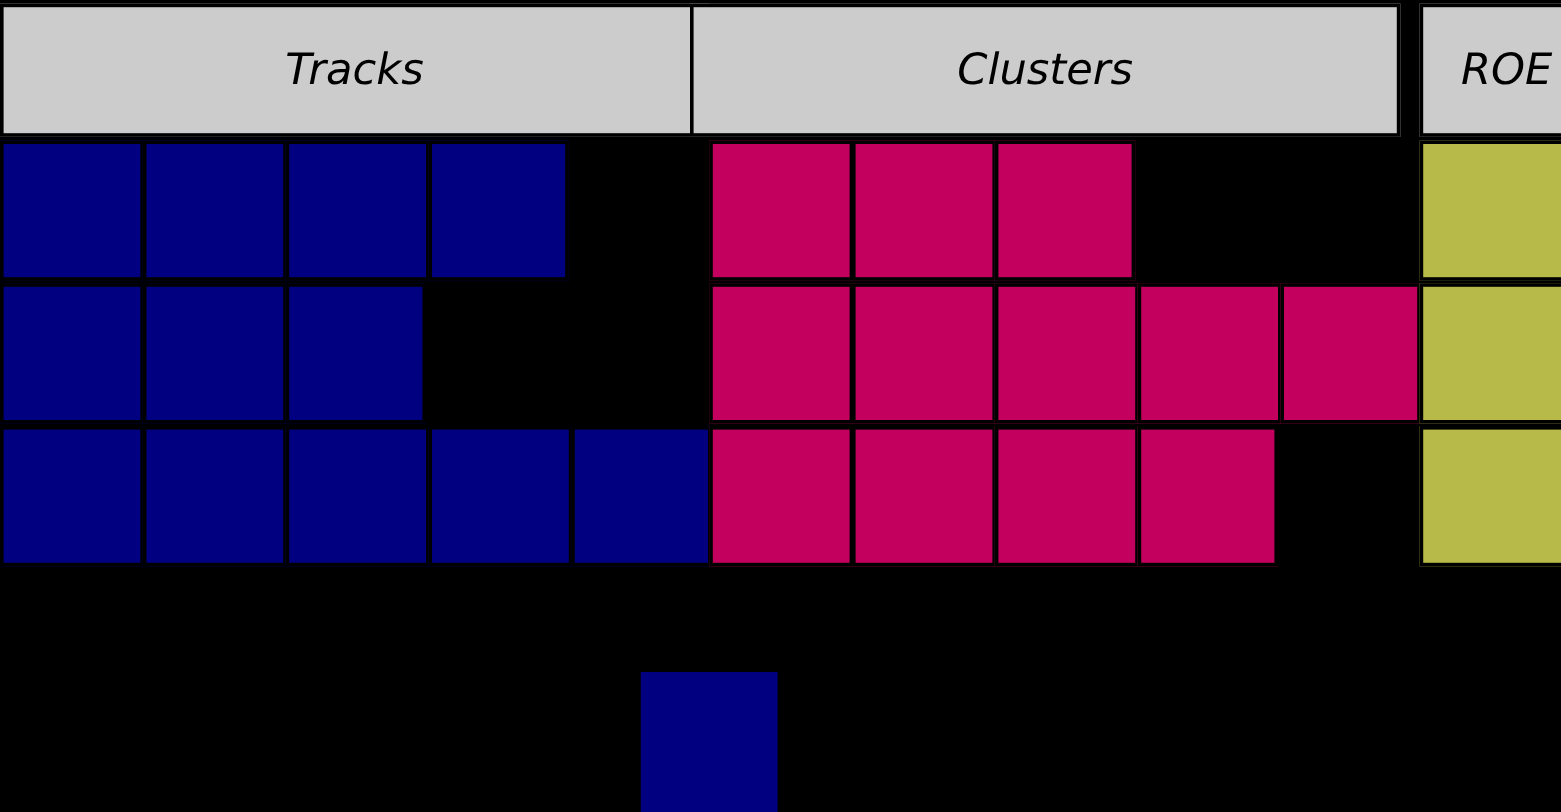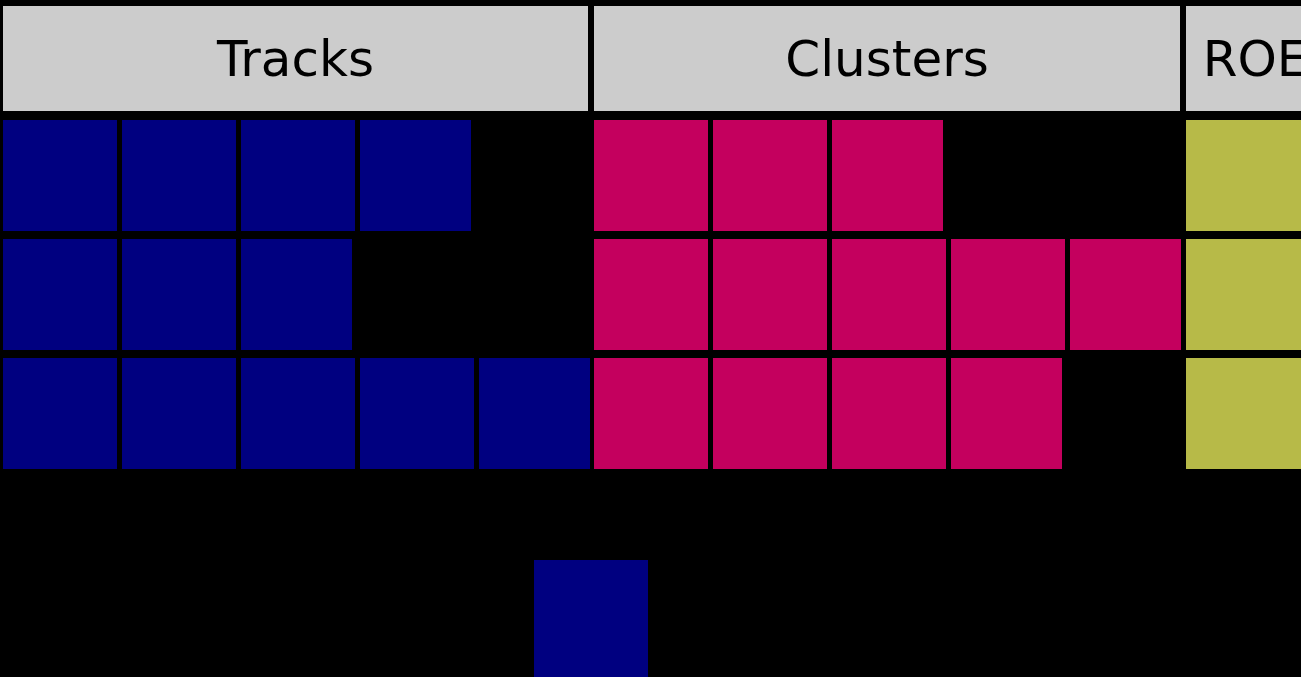--- a/index.html
+++ b/index.html
@@ -23,23 +23,24 @@
   
   .hdr {
     position: absolute;
     background: #cccccc;
     border: 3px solid #000000;
     box-sizing: border-box;
     display: flex;
     align-items: center;
     justify-content: center;
     color: #000000;
-    font-size: 50px;
+    font-size: 36px;
     line-height: 1;
     letter-spacing: 0px;
+    font-style: italic;
   }
   .hdr-label {
     white-space: nowrap;
   }
 
   
   .caption {
     position: absolute;
     color: #000000;
     font-size: 62px;
@@ -79,21 +80,21 @@
   <div id="captions">
       <div class="caption" style="left: 428px; top: 145px;">event 1</div>
       <div class="caption" style="left: 428px; top: 265px;">event 2</div>
       <div class="caption" style="left: 428px; top: 384px;">event 3</div>
     </div>
 
   <div id="headers">
       <div class="hdr" style="left: 0px; top: 3px; width: 591px; height: 111px;">
         <span class="hdr-label">Tracks</span>
       </div>
-      <div class="hdr" style="left: 591px; top: 3px; width: 592px; height: 111px;">
+      <div class="hdr" style="left: 575px; top: 3px; width: 592px; height: 111px;">
         <span class="hdr-label">Clusters</span>
       </div>
       <div class="hdr" style="left: 1183px; top: 3px; width: 145px; height: 111px;">
         <span class="hdr-label">ROE</span>
       </div>
     </div>
 
   <div id="cells">
       <div class="cell tracks" style="left: 0px; top: 117px; width: 120px; height: 117px;"></div>
       <div class="cell tracks" style="left: 119px; top: 117px; width: 120px; height: 117px;"></div>

